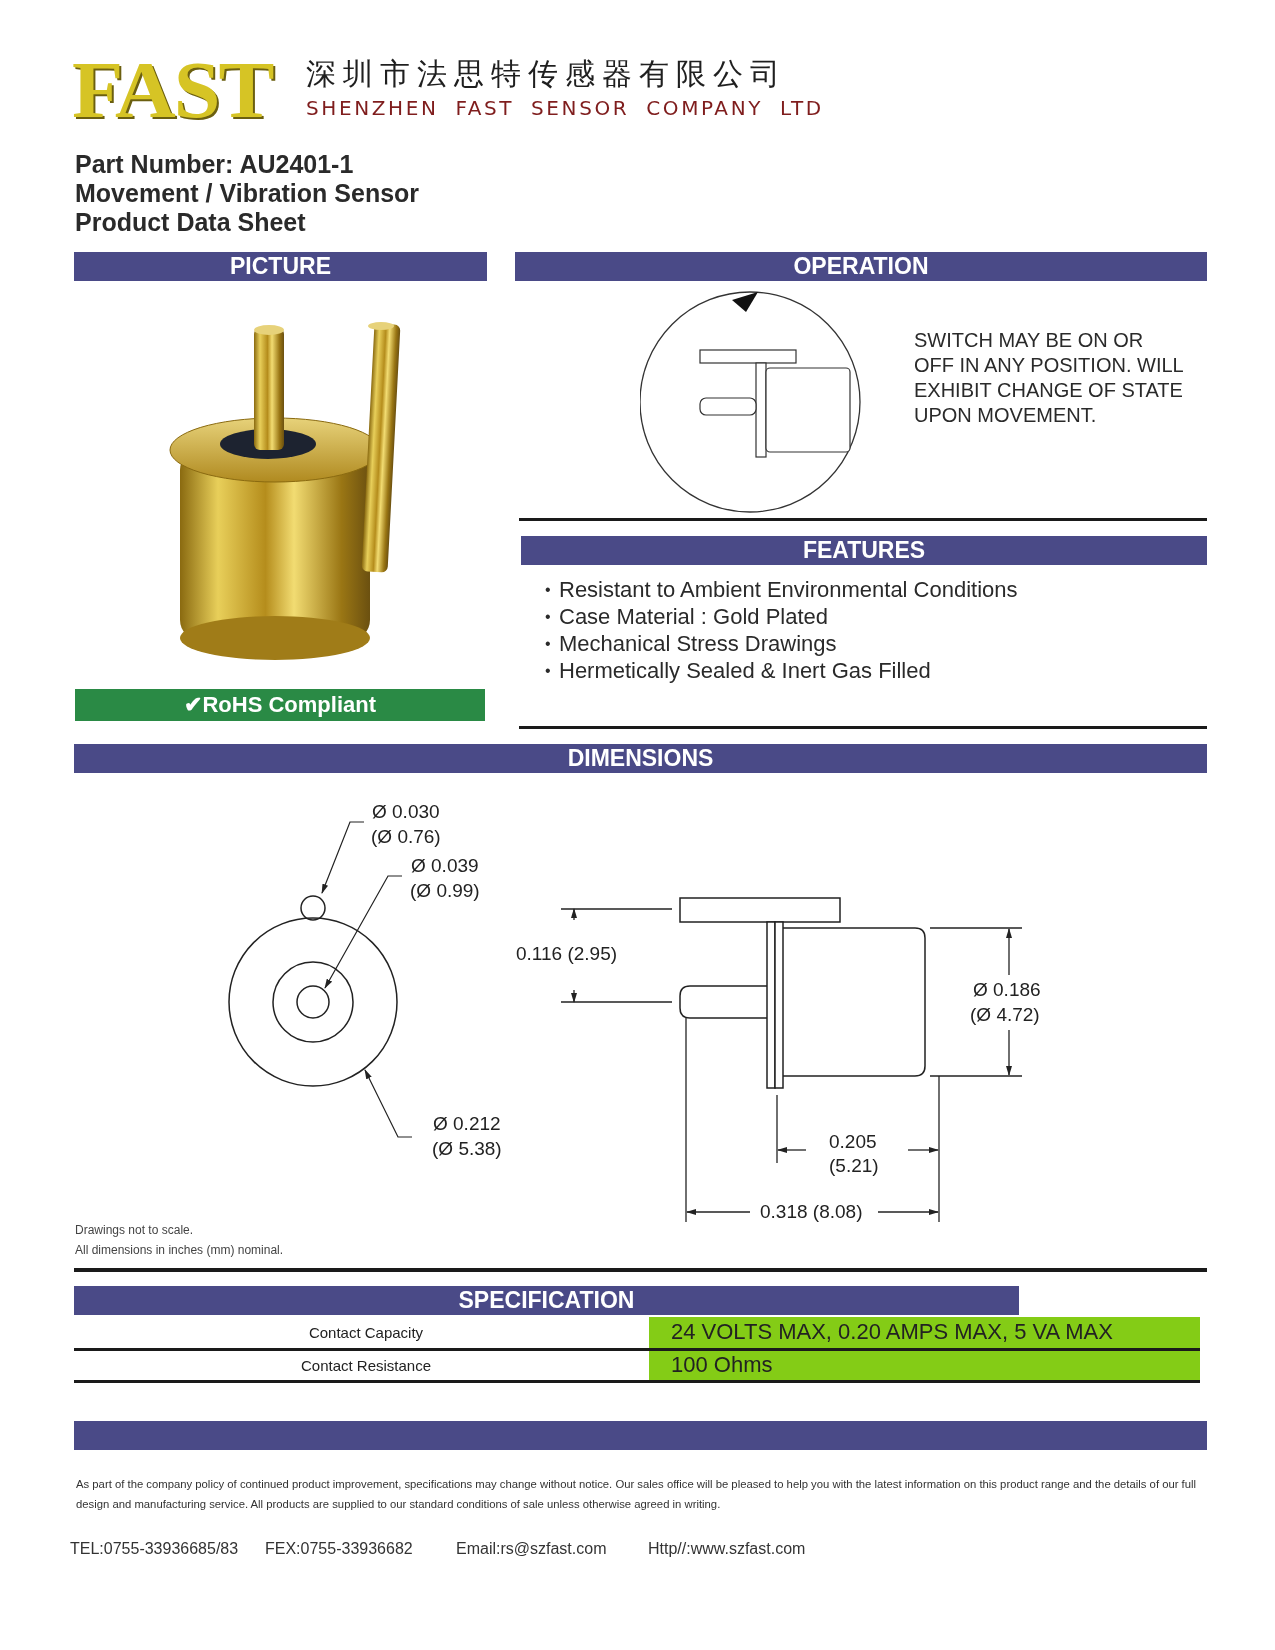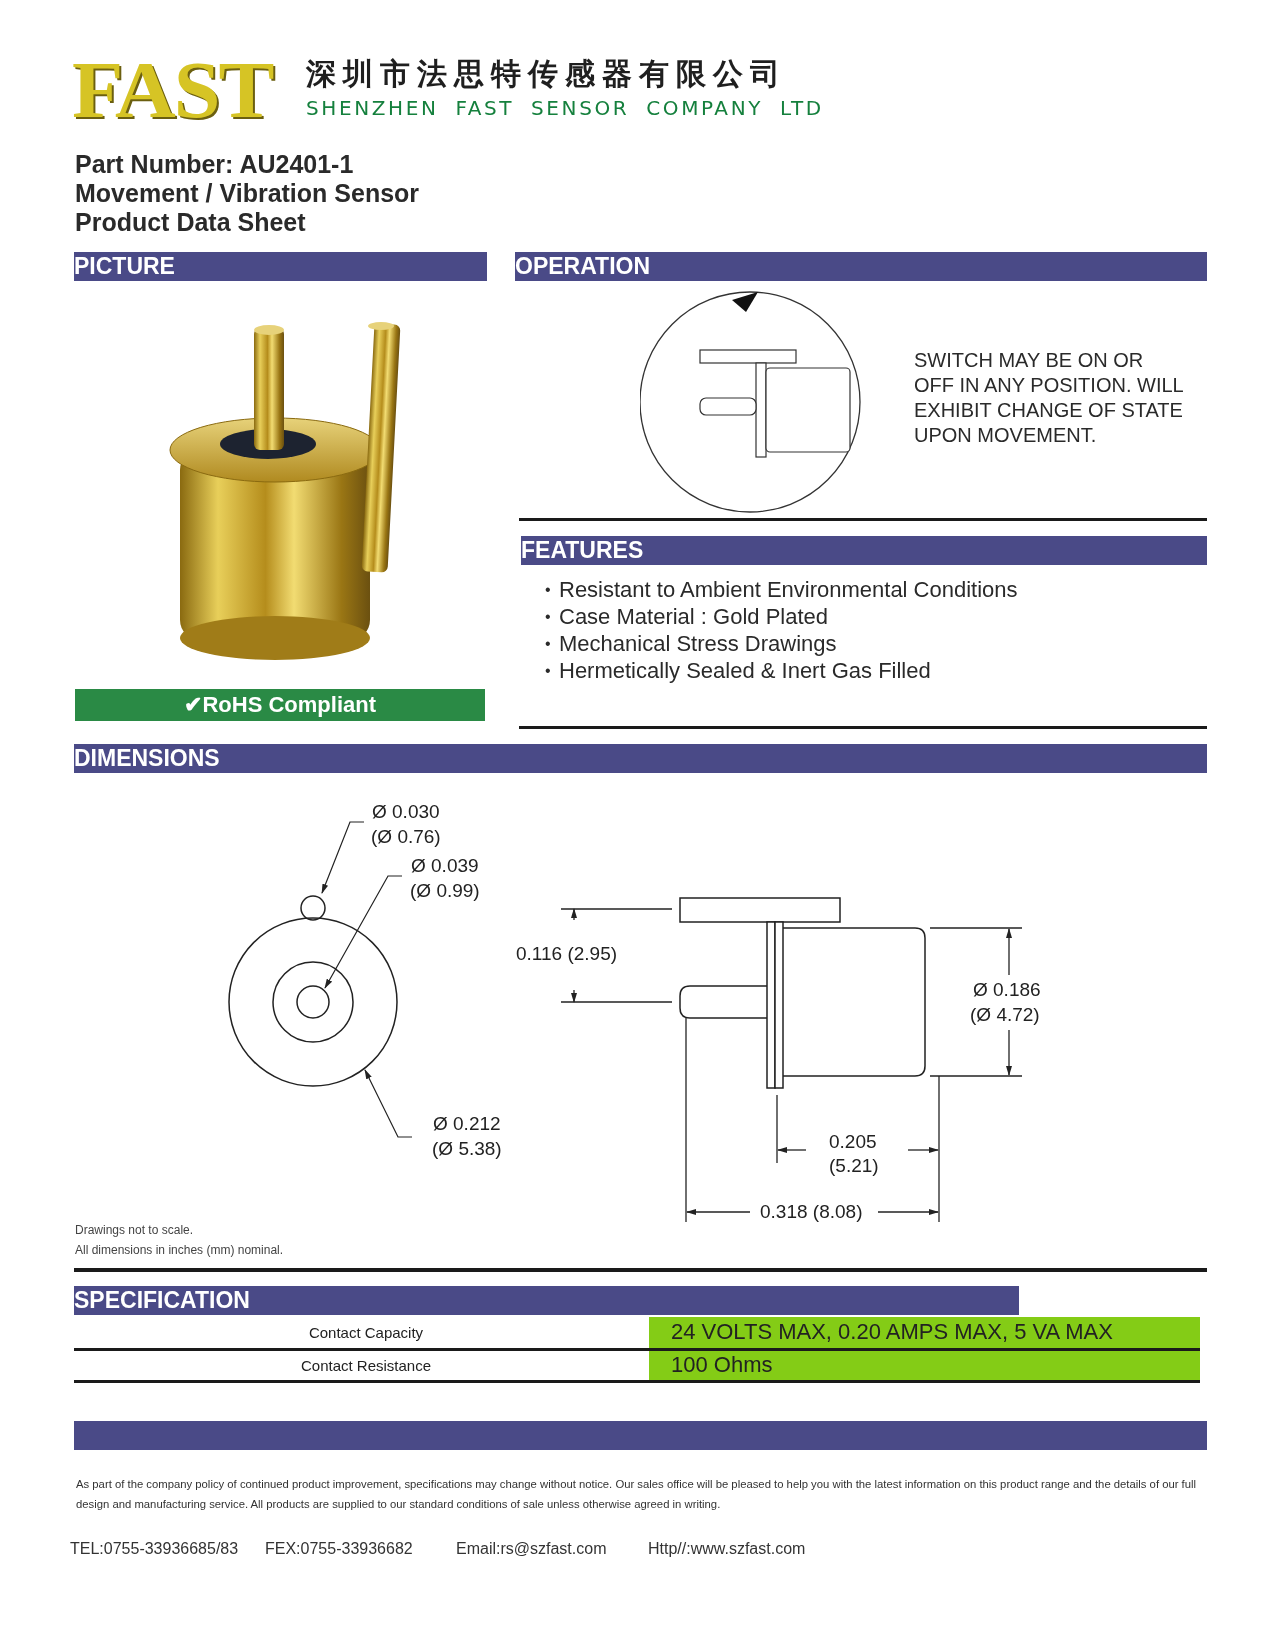--- a/index.html
+++ b/index.html
@@ -1,24 +1,24 @@
 <!DOCTYPE html>
 <html><head>
 <meta charset="utf-8">
 <style>
   html, body { margin: 0; padding: 0; background: #ffffff; }
   body { width: 1275px; height: 1650px; position: relative; overflow: hidden; font-family: "Liberation Sans", sans-serif; color: #222; }
   .abs { position: absolute; }
   .logo { left: 72px; top: 48px; font-family: "Liberation Serif", serif; font-weight: bold; font-size: 84px; letter-spacing: -2px; color: #d6c425; text-shadow: 2px 2px 0 #6b5f10; line-height: 1; transform: scaleY(0.95); }
-  .cn-name { left: 306px; top: 54px; font-family: "DejaVu Sans", sans-serif; font-weight: bold; font-size: 30px; letter-spacing: 7px; color: #1f1f1f; }
-  .en-name { left: 306px; top: 96px; font-family: "DejaVu Sans", sans-serif; font-size: 20px; letter-spacing: 2.6px; color: #15803d; word-spacing: 8px; }
+  .cn-name { left: 306px; top: 54px; font-family: "DejaVu Sans", sans-serif; font-weight: normal; font-size: 30px; letter-spacing: 7px; color: #1f1f1f; }
+  .en-name { left: 306px; top: 96px; font-family: "DejaVu Sans", sans-serif; font-size: 20px; letter-spacing: 2.6px; color: #7f1d1d; word-spacing: 8px; }
   .title-line { left: 75px; font-weight: bold; font-size: 25px; color: #2a2a2a; }
-  .hdr { background: #4a4a87; color: #fff; font-weight: bold; font-size: 23px; text-align: left; height: 29px; line-height: 29px; }
+  .hdr { background: #4a4a87; color: #fff; font-weight: bold; font-size: 23px; text-align: center; height: 29px; line-height: 29px; }
   .rule { background: #1a1a1a; height: 3px; }
-  .op-text { left: 914px; top: 348px; font-size: 20px; line-height: 25px; color: #2a2a2a; }
+  .op-text { left: 914px; top: 328px; font-size: 20px; line-height: 25px; color: #2a2a2a; }
   .feat { left: 545px; font-size: 22px; color: #2a2a2a; }
   .feat .b { display: inline-block; width: 14px; font-size: 16px; vertical-align: 2px; }
   .rohs { left: 75px; top: 689px; width: 410px; height: 32px; background: #2a8a45; color: #fff; font-weight: bold; font-size: 22px; text-align: center; line-height: 32px; }
   .note { left: 75px; font-size: 12px; color: #444; }
   .spec-table { left: 74px; top: 1317px; width: 1126px; border-collapse: collapse; }
   .spec-row { height: 32px; border-bottom: 3px solid #1a1a1a; }
   .spec-label { width: 564px; padding-left: 10px; font-size: 15px; color: #222; text-align: center; }
   .spec-val { background: #84cc16; padding-left: 22px; font-size: 22px; color: #222; }
   .disclaimer { left: 76px; top: 1474px; width: 1130px; font-size: 11.3px; line-height: 20px; color: #333; }
   .contact { top: 1540px; font-size: 16px; color: #333; }

